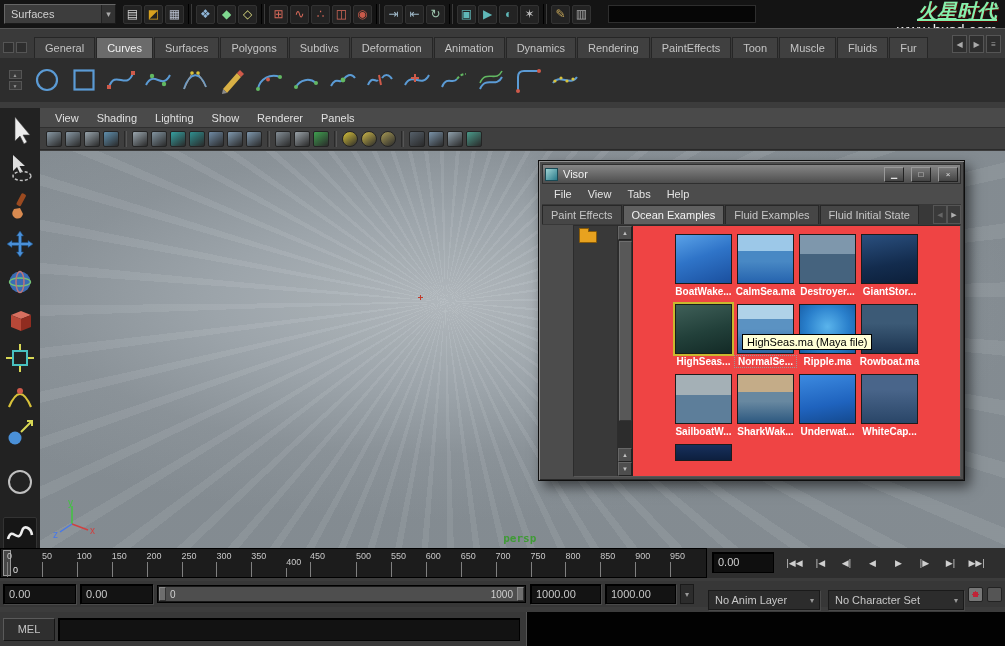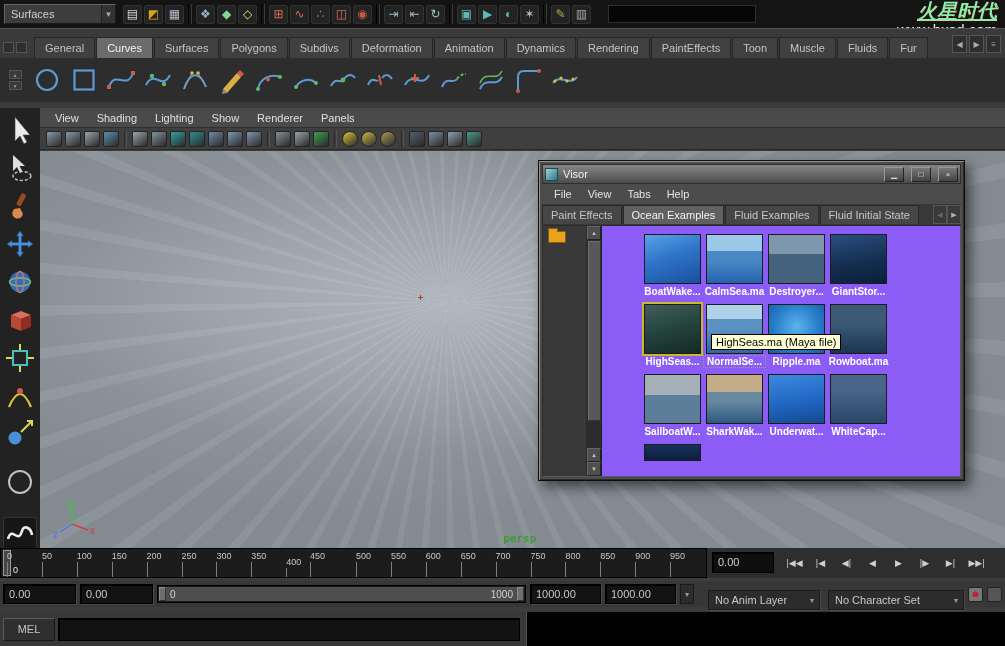--- a/index.html
+++ b/index.html
@@ -90,22 +90,22 @@
   .vmenu{padding:0 8px;color:#e4e4e4;}
   .vtabs-row{height:21px;background:#383838;display:flex;align-items:center;}
   #visor-tabs{display:flex;align-items:flex-end;flex:1;overflow:hidden;}
   .vtab{height:19px;line-height:18px;padding:0 8px;background:#464646;border:1px solid #282828;
         border-bottom:none;color:#c6c6c6;margin-right:1px;white-space:nowrap;}
   .vtab.active{background:#606060;color:#f2f2f2;}
   .vtab-arrows{display:flex;flex:none;}
   .varrow{width:14px;height:19px;background:#3a3a3a;border:1px solid #555;color:#b0b0b0;font-size:7px;
           display:flex;align-items:center;justify-content:center;}
   .varrow.dim{color:#666;}
-  .vcontent{position:relative;height:calc(100% - 61px);background:#8b5cf6;display:flex;
-            border:1px solid #2c2c2c;border-right-color:#585858;border-bottom-color:#585858;}
+  .vcontent{position:relative;height:calc(100% - 61px);background:#ef4444;display:flex;
+            border:1px solid #2c2c2c;border-right-color:#585858;border-bottom-color:#585858;margin-left:31px;}
   .tree{width:44px;background:#393939;border-right:1px solid #2d2d2d;padding:5px;flex:none;}
   .folder{width:18px;height:12px;background:#e8a21f;border:1px solid #8a5c08;border-radius:1px;position:relative;}
   .folder::before{content:'';position:absolute;left:-1px;top:-4px;width:8px;height:3px;background:#e8a21f;
                   border:1px solid #8a5c08;border-bottom:none;}
   .vscroll{width:15px;background:#2c2c2c;border-right:1px solid #222;display:flex;flex-direction:column;flex:none;}
   .sarrow{width:100%;height:14px;background:#4e4e4e;border:1px solid #666;border-bottom-color:#222;
           border-right-color:#222;color:#c0c0c0;font-size:6px;display:flex;align-items:center;
           justify-content:center;flex:none;}
   .sarrow.b1{margin-top:auto;}
   .sthumb{width:13px;margin:1px;height:180px;background:#585858;border:1px solid #6e6e6e;

